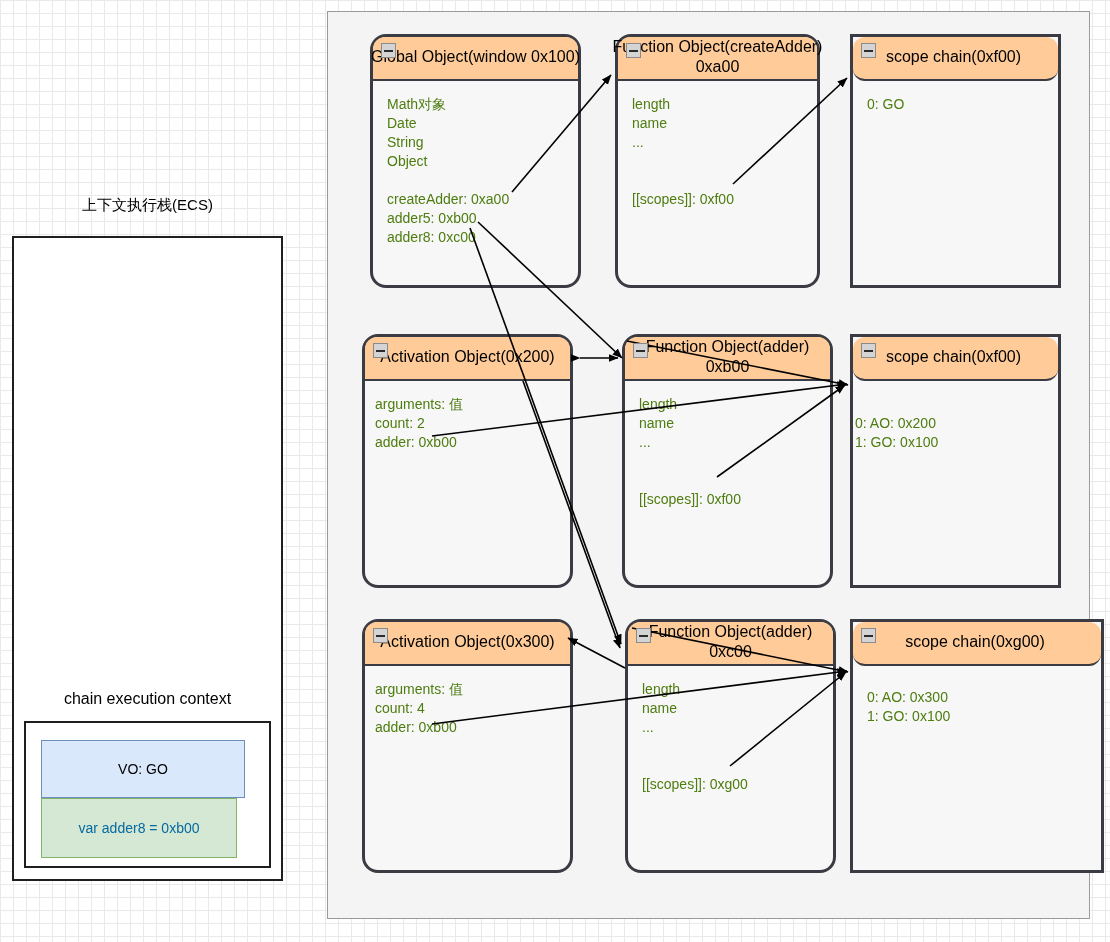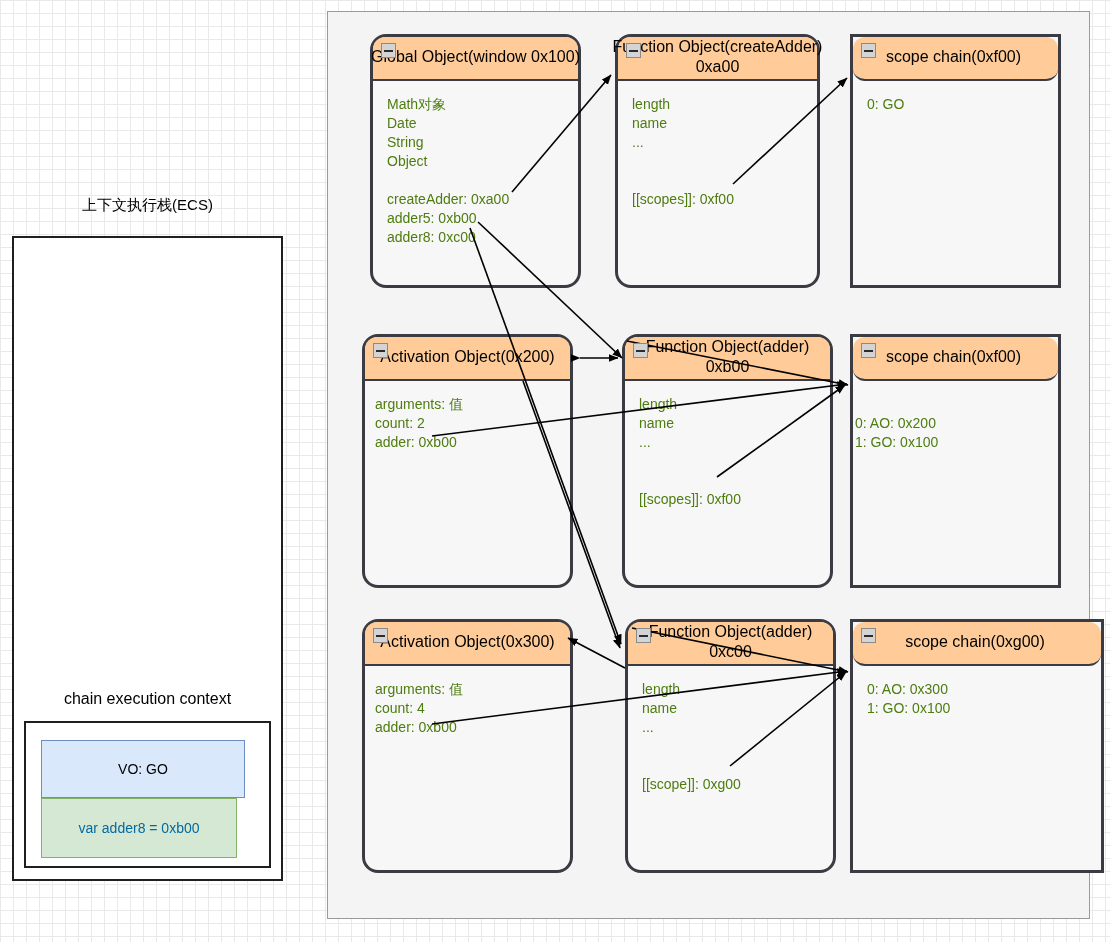--- a/index.html
+++ b/index.html
@@ -320,30 +320,30 @@
         <span>Function Object(adder)</span><br>
         <span>0xc00</span>
       </span>
     </div>
     <div class="body" style="top:44px;">
       <div class="line">length</div>
       <div class="line">name</div>
       <div class="line">...</div>
       <div class="line blank"></div>
       <div class="line blank"></div>
-      <div class="line">[[scope]]: 0xg00</div>
+      <div class="line">[[scopes]]: 0xg00</div>
     </div>
   </div>
 
   <div class="node square" style="left:850px; top:619px; width:254px; height:254px;">
     <div class="hdr h1">
       <span class="collapse-icon"></span>
       <span class="hdr-text">scope chain(0xg00)</span>
     </div>
-    <div class="body" style="top:44px; ">
+    <div class="body" style="top:52px; ">
       <div class="line">0: AO: 0x300</div>
       <div class="line">1: GO: 0x100</div>
     </div>
   </div>
 
   <svg class="wires" viewBox="0 0 1110 942">
     <defs>
       <marker id="ah" markerWidth="12" markerHeight="12" refX="9.5" refY="4" orient="auto" markerUnits="userSpaceOnUse">
         <path d="M0,0 L10,4 L0,8 z" fill="#000"></path>
       </marker>

